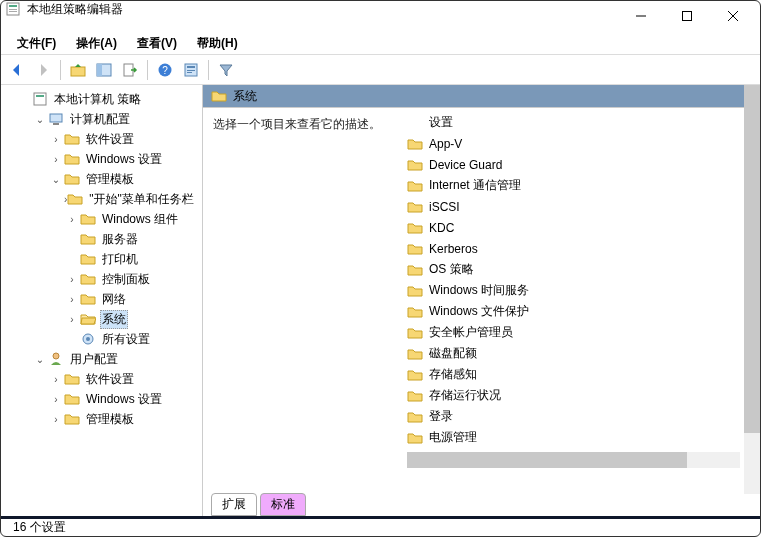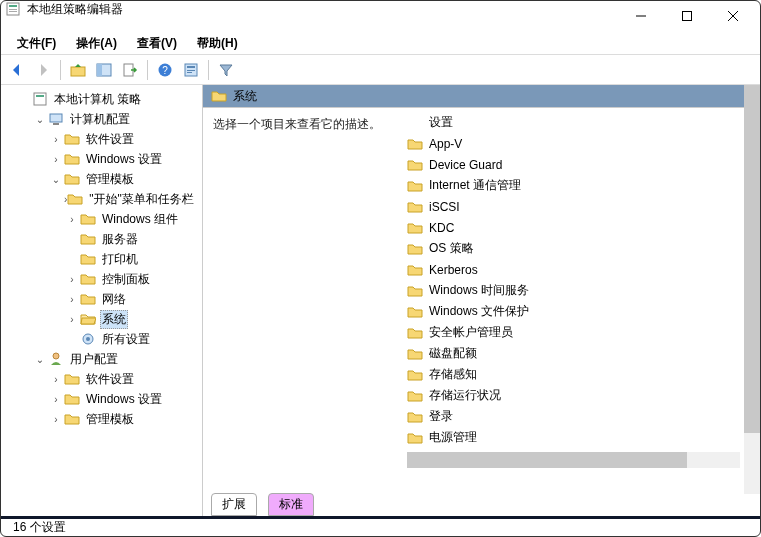--- a/index.html
+++ b/index.html
@@ -35,21 +35,21 @@
   .column-header { height:22px; background:#7a98b8; display:flex; align-items:center; padding-left:8px; color:#fff; font-weight:normal; gap:6px;}
   .column-header .folder-ico { width:16px; height:16px; }
   .content-split { flex:1; display:flex; min-height:0;justify-content:flex-end; }
   .desc-col { width:200px; padding:8px 10px; color:#222; }
   .list-col { flex:1; overflow:auto; padding:4px 0;}
   .list-item { height:21px; display:flex; align-items:center; padding-left:4px; gap:6px;}
   .list-item .folder-ico { width:16px; height:16px; flex-shrink:0;}
   .list-item .label { color:#000; }
   .list-col .hscroll { height:16px; margin:4px 4px 0 4px; background:#f0f0f0; position:relative;}
   .list-col .hscroll .thumb { position:absolute; left:0; top:0; height:100%; width:84%; background:#c8c8c8;}
-  .tabs-row { height:22px; display:flex; align-items:flex-end; padding-left:8px; gap:12px; border-top:0;}
+  .tabs-row { height:22px; display:flex; align-items:flex-end; padding-left:8px; gap:4px; border-top:0;}
   .tab { padding:2px 10px; border:1px solid #aaa; border-top-left-radius:4px; border-top-right-radius:4px; background:#fff; margin-right:-1px; font-size:12px;}
   .tab.inactive { background:#f0abfc; }
   .statusbar { height:20px; border-top:3px solid #0f172a; display:flex; align-items:center; padding-left:12px; color:#000; }
   .right-vscroll { width:16px; background:#f0f0f0; position:relative;}
   .right-vscroll .thumb { position:absolute; left:0; top:0; width:100%; height:85%; background:#c8c8c8;}
   .content-wrap { flex:1; display:flex; min-height:0;}
   .top-separator { height:1px; background:#ccc; }
   .right-main { flex:1; display:flex; flex-direction:column; min-width:0;}
 </style>
 </head>
@@ -322,27 +322,27 @@
               <div class="list-item">
                   <span class="folder-ico"><svg viewBox="0 0 16 16">
                       <path d="M1 4 L6 4 L8 6 L15 6 L15 13 L1 13 Z" fill="#f7d774" stroke="#c9a227"></path>
                     </svg></span>
                   <span class="label">KDC</span>
                 </div>
               <div class="list-item">
                   <span class="folder-ico"><svg viewBox="0 0 16 16">
                       <path d="M1 4 L6 4 L8 6 L15 6 L15 13 L1 13 Z" fill="#f7d774" stroke="#c9a227"></path>
                     </svg></span>
+                  <span class="label">Kerberos</span>
+                </div>
+              <div class="list-item">
+                  <span class="folder-ico"><svg viewBox="0 0 16 16">
+                      <path d="M1 4 L6 4 L8 6 L15 6 L15 13 L1 13 Z" fill="#f7d774" stroke="#c9a227"></path>
+                    </svg></span>
                   <span class="label">OS 策略</span>
-                </div>
-              <div class="list-item">
-                  <span class="folder-ico"><svg viewBox="0 0 16 16">
-                      <path d="M1 4 L6 4 L8 6 L15 6 L15 13 L1 13 Z" fill="#f7d774" stroke="#c9a227"></path>
-                    </svg></span>
-                  <span class="label">Kerberos</span>
                 </div>
               <div class="list-item">
                   <span class="folder-ico"><svg viewBox="0 0 16 16">
                       <path d="M1 4 L6 4 L8 6 L15 6 L15 13 L1 13 Z" fill="#f7d774" stroke="#c9a227"></path>
                     </svg></span>
                   <span class="label">Windows 时间服务</span>
                 </div>
               <div class="list-item">
                   <span class="folder-ico"><svg viewBox="0 0 16 16">
                       <path d="M1 4 L6 4 L8 6 L15 6 L15 13 L1 13 Z" fill="#f7d774" stroke="#c9a227"></path>

